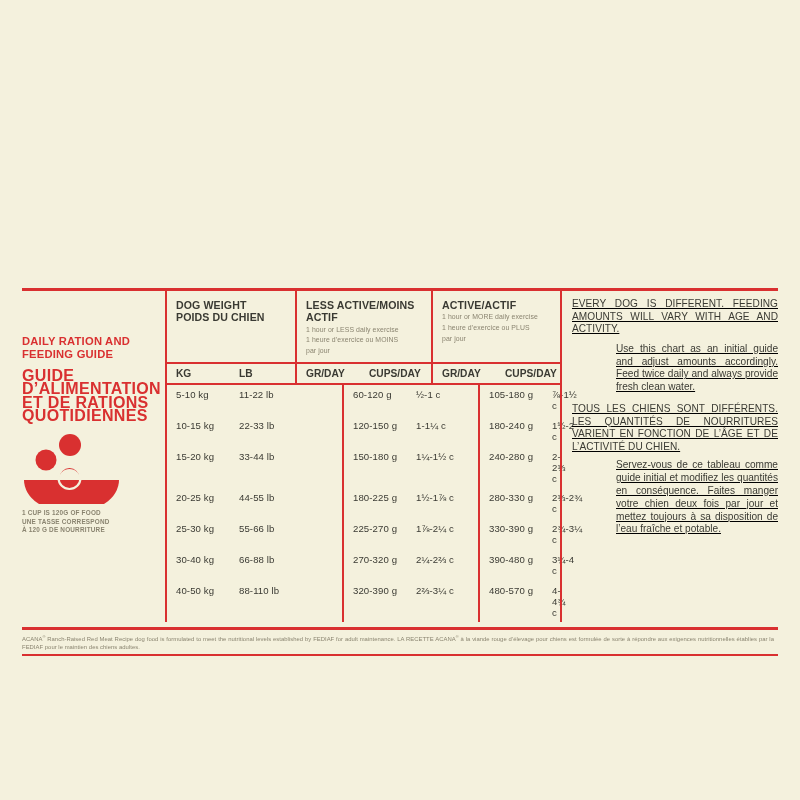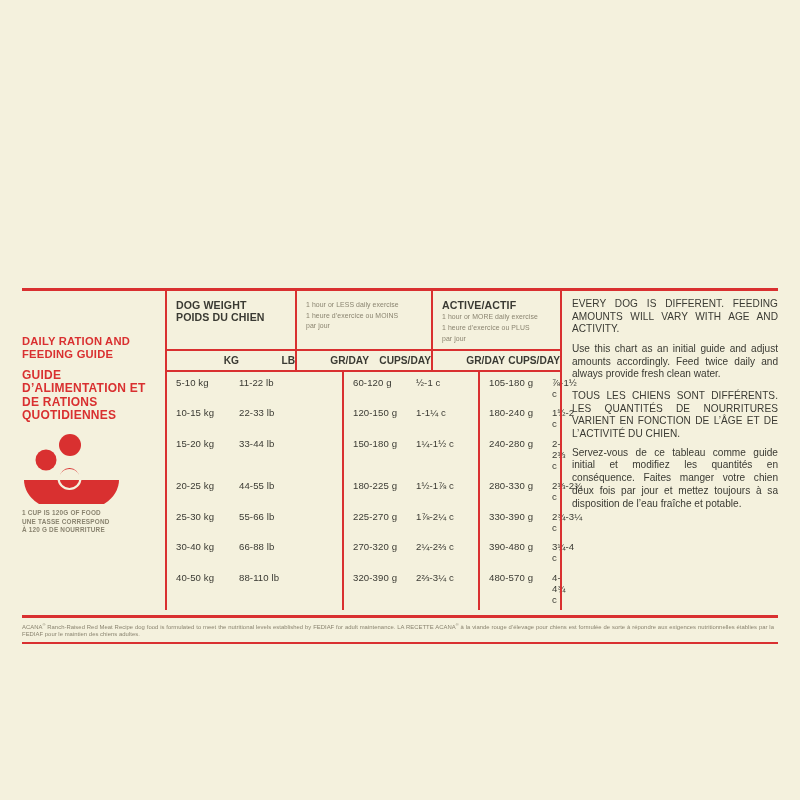--- a/index.html
+++ b/index.html
@@ -33,21 +33,21 @@
   .brand-en{
     color:#d93030;
     font-weight:bold;
     font-size:11.2px;
     line-height:13.4px;
     letter-spacing:.02em;
   }
   .brand-fr{
     color:#d93030;
     font-weight:bold;
-    font-size:12px;
+    font-size:16px;
     line-height:13.4px;
     letter-spacing:.02em;
     margin-top:7px;
   }
   .logo{
     position:relative;
     width:95px;height:70px;
     margin-top:12px;margin-left:2px;
   }
   .logo svg{display:block;}
@@ -88,21 +88,20 @@
   }
   .subhead{
     display:flex;
     border-bottom:2px solid #d93030;
   }
   .sh{
     box-sizing:border-box;
     padding:4px 0 4px 9px;
     font-size:10.2px;font-weight:bold;color:#3a3a33;
     display:flex;
-    text-align:right;
   }
   .sh.g1{flex:0 0 128px;}
   .sh.g2{flex:0 0 136px;border-left:2px solid #d93030;}
   .sh.g3{flex:1 1 auto;border-left:2px solid #d93030;}
   .sh span{display:block;}
   .sh .c1{flex:0 0 63px;}
   .sh .c2{flex:1 1 auto;}
   .trow{
     display:flex;
   }
@@ -118,34 +117,36 @@
   .td.g3{flex:1 1 auto;border-left:2px solid #d93030;}
   .td .c1{flex:0 0 63px;}
   .td .c2{flex:1 1 auto;}
 
   
   .textcol{
     flex:1 1 auto;
     border-left:2px solid #d93030;
     padding:7px 0 0 10px;
     box-sizing:border-box;
+    text-decoration:underline;
   }
   .caps{
     font-size:10.1px;
     line-height:12.6px;
     color:#3a3a33;
     letter-spacing:.005em;
     text-align:justify;
   }
   .para{
     font-size:10.1px;
     line-height:12.8px;
     color:#3a3a33;
     text-align:justify;
     margin-top:7px;
+    margin-left:44px;
   }
   .para.tight{margin-top:6px;}
   .caps.sec{margin-top:9px;}
 
   
   .rule-bot{
     height:3px;background:#d93030;width:100%;margin-top:5px;
   }
   .footnote{
     font-size:5.9px;
@@ -193,20 +194,21 @@
     </div>
 
     <div class="tablecol">
 
       <div class="thead">
         <div class="th g1">
           <div class="th-title">DOG WEIGHT</div>
           <div class="th-title">POIDS DU CHIEN</div>
         </div>
         <div class="th g2">
+          <div class="th-title">LESS ACTIVE/MOINS ACTIF</div>
           <div class="th-sub">1 hour or LESS daily exercise</div>
           <div class="th-sub">1 heure d’exercice ou MOINS</div>
           <div class="th-sub">par jour</div>
         </div>
         <div class="th g3">
           <div class="th-title">ACTIVE/ACTIF</div>
           <div class="th-sub">1 hour or MORE daily exercise</div>
           <div class="th-sub">1 heure d’exercice ou PLUS</div>
           <div class="th-sub">par jour</div>
         </div>

